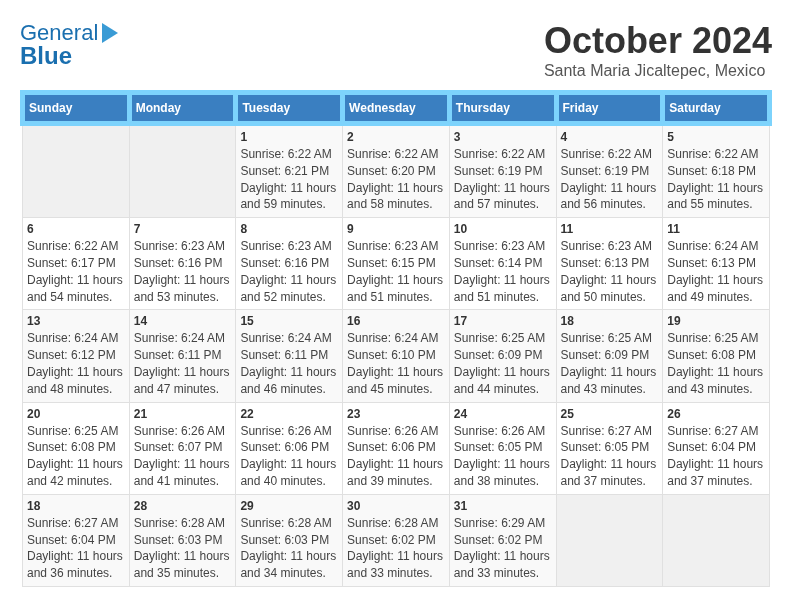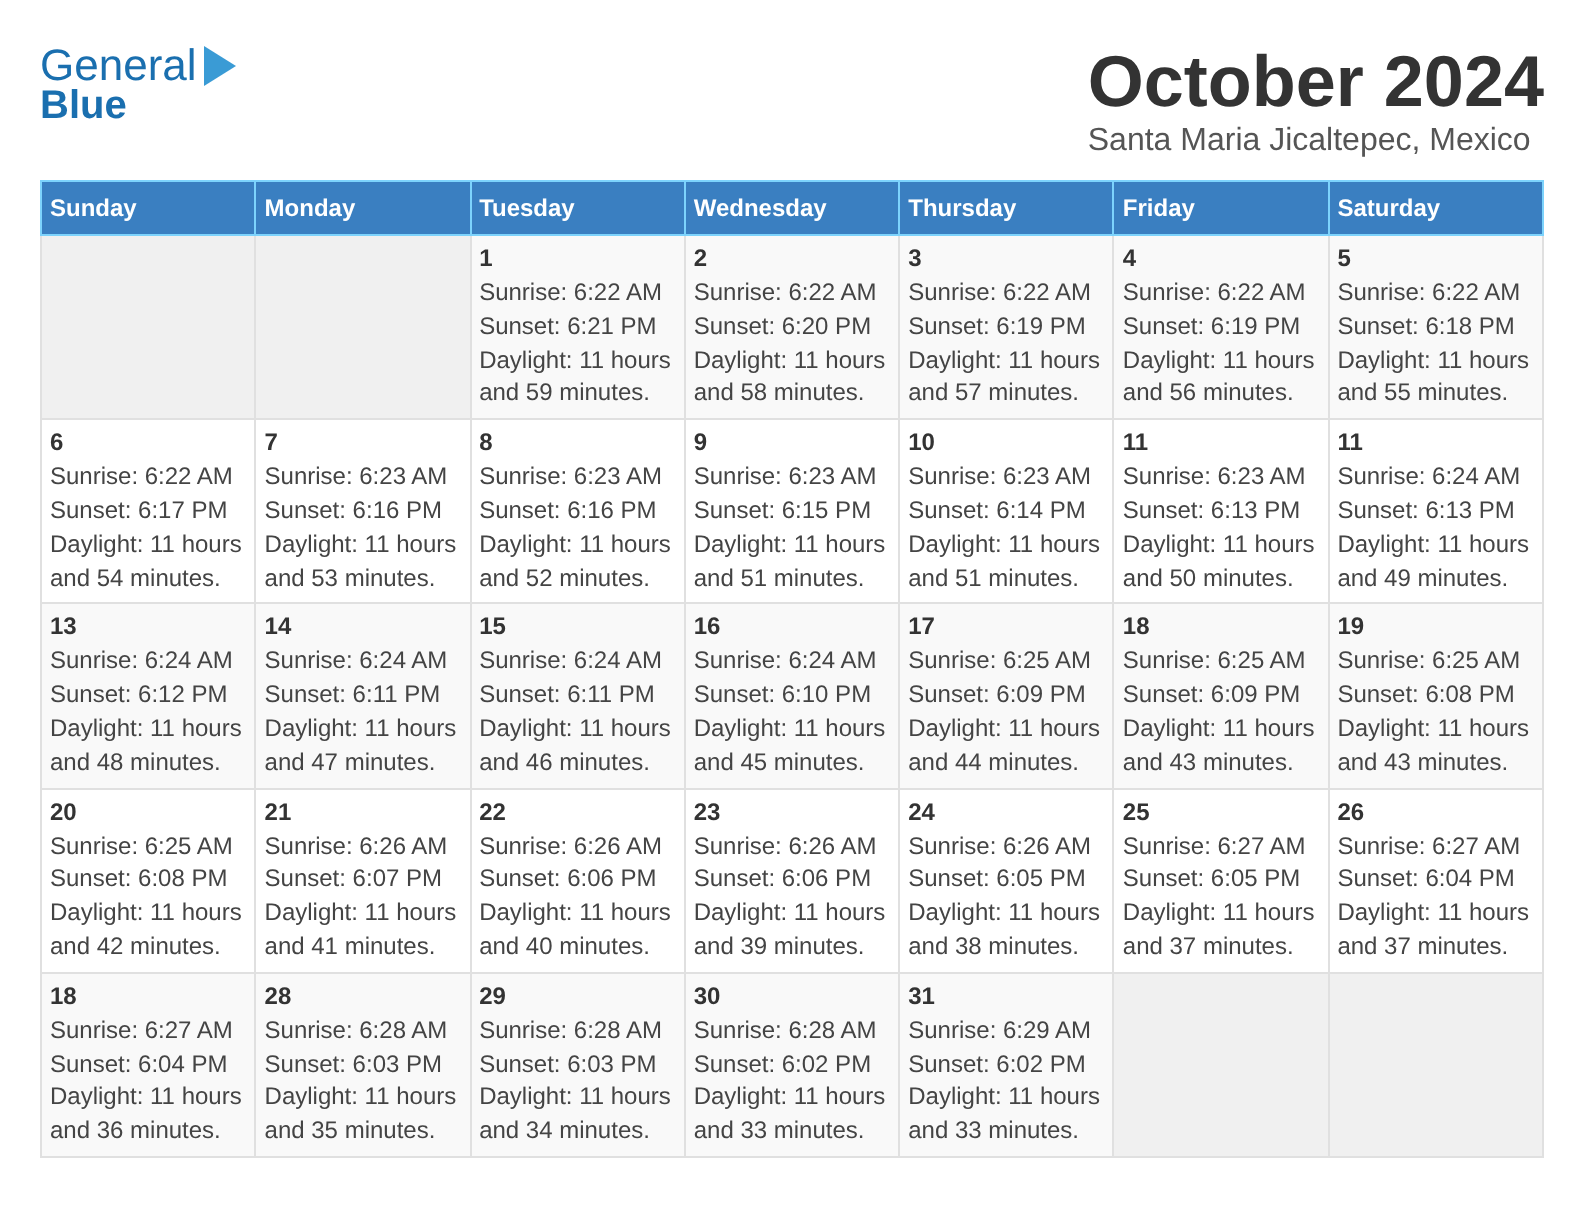--- a/index.html
+++ b/index.html
@@ -54,21 +54,21 @@
     }
     thead tr {
       background-color: #3a7fc1;
       color: #fff;
     }
     thead th {
       padding: 6px 4px;
       text-align: left;
       font-size: 12px;
       font-weight: bold;
-      border: 1px solid #7dd3fc;
+      border: 5px solid #7dd3fc;
     }
     tbody tr {
       border-bottom: 1px solid #ddd;
     }
     tbody td {
       padding: 4px 4px;
       vertical-align: top;
       border: 1px solid #e0e0e0;
       min-height: 80px;
       height: 90px;
@@ -98,21 +98,21 @@
   </style>
 </head>
 <body>
 
 <div class="header">
   <div class="logo">
     <div class="logo-line">
       <span style="font-size:22px;font-weight:normal;color:#1a6faf;">General</span>
       <span class="logo-arrow"></span>
     </div>
-    <span style="font-size:20px;font-weight:bold;color:#1a6faf;margin-top:-4px;">Blue</span>
+    <span style="font-size:24px;font-weight:bold;color:#1a6faf;margin-top:-4px;">Blue</span>
   </div>
   <div class="title-block">
     <div class="month-title">October 2024</div>
     <div class="location-title">Santa Maria Jicaltepec, Mexico</div>
   </div>
 </div>
 
 <table>
   <thead>
     <tr>

